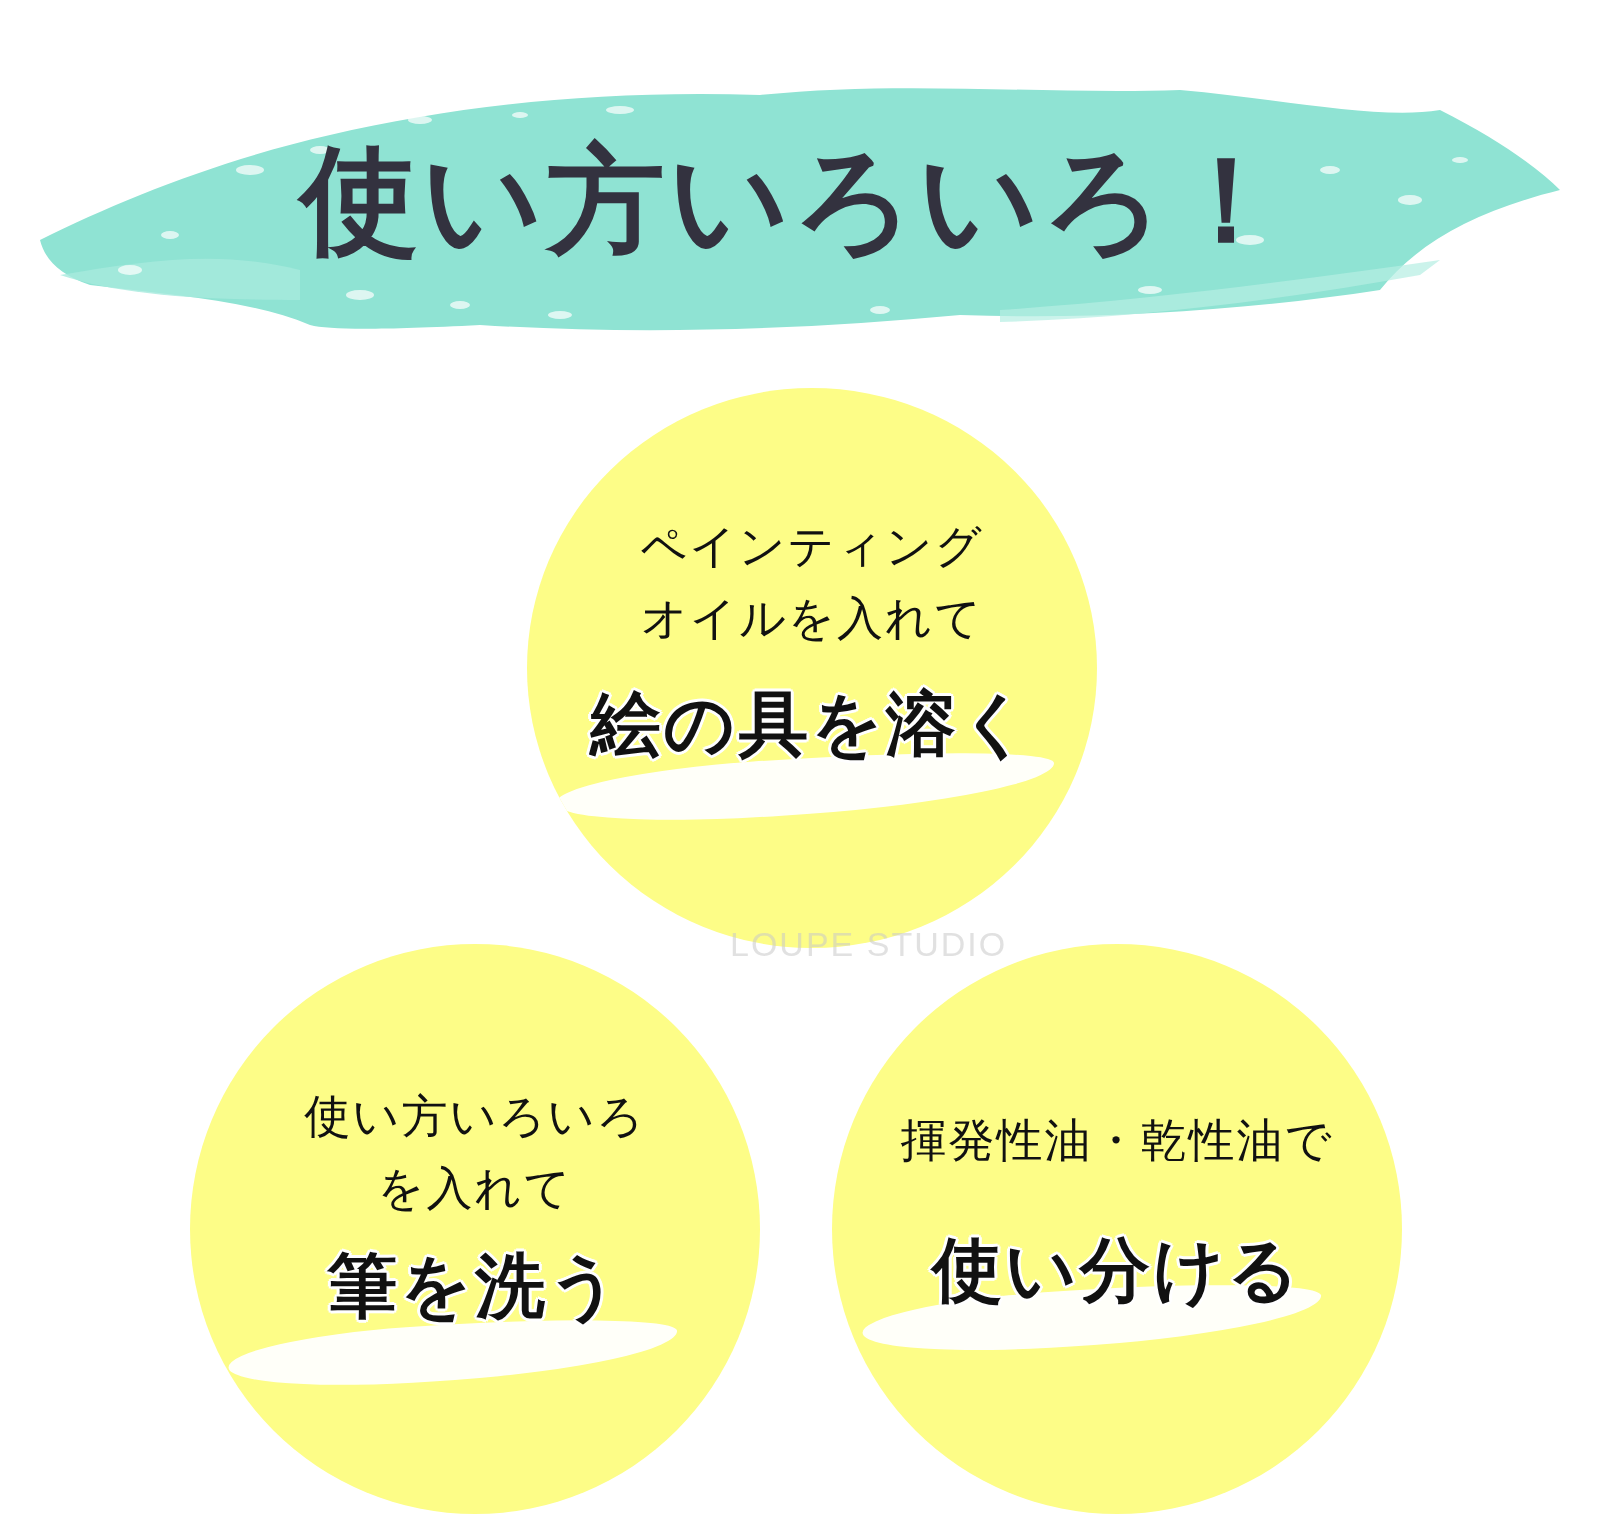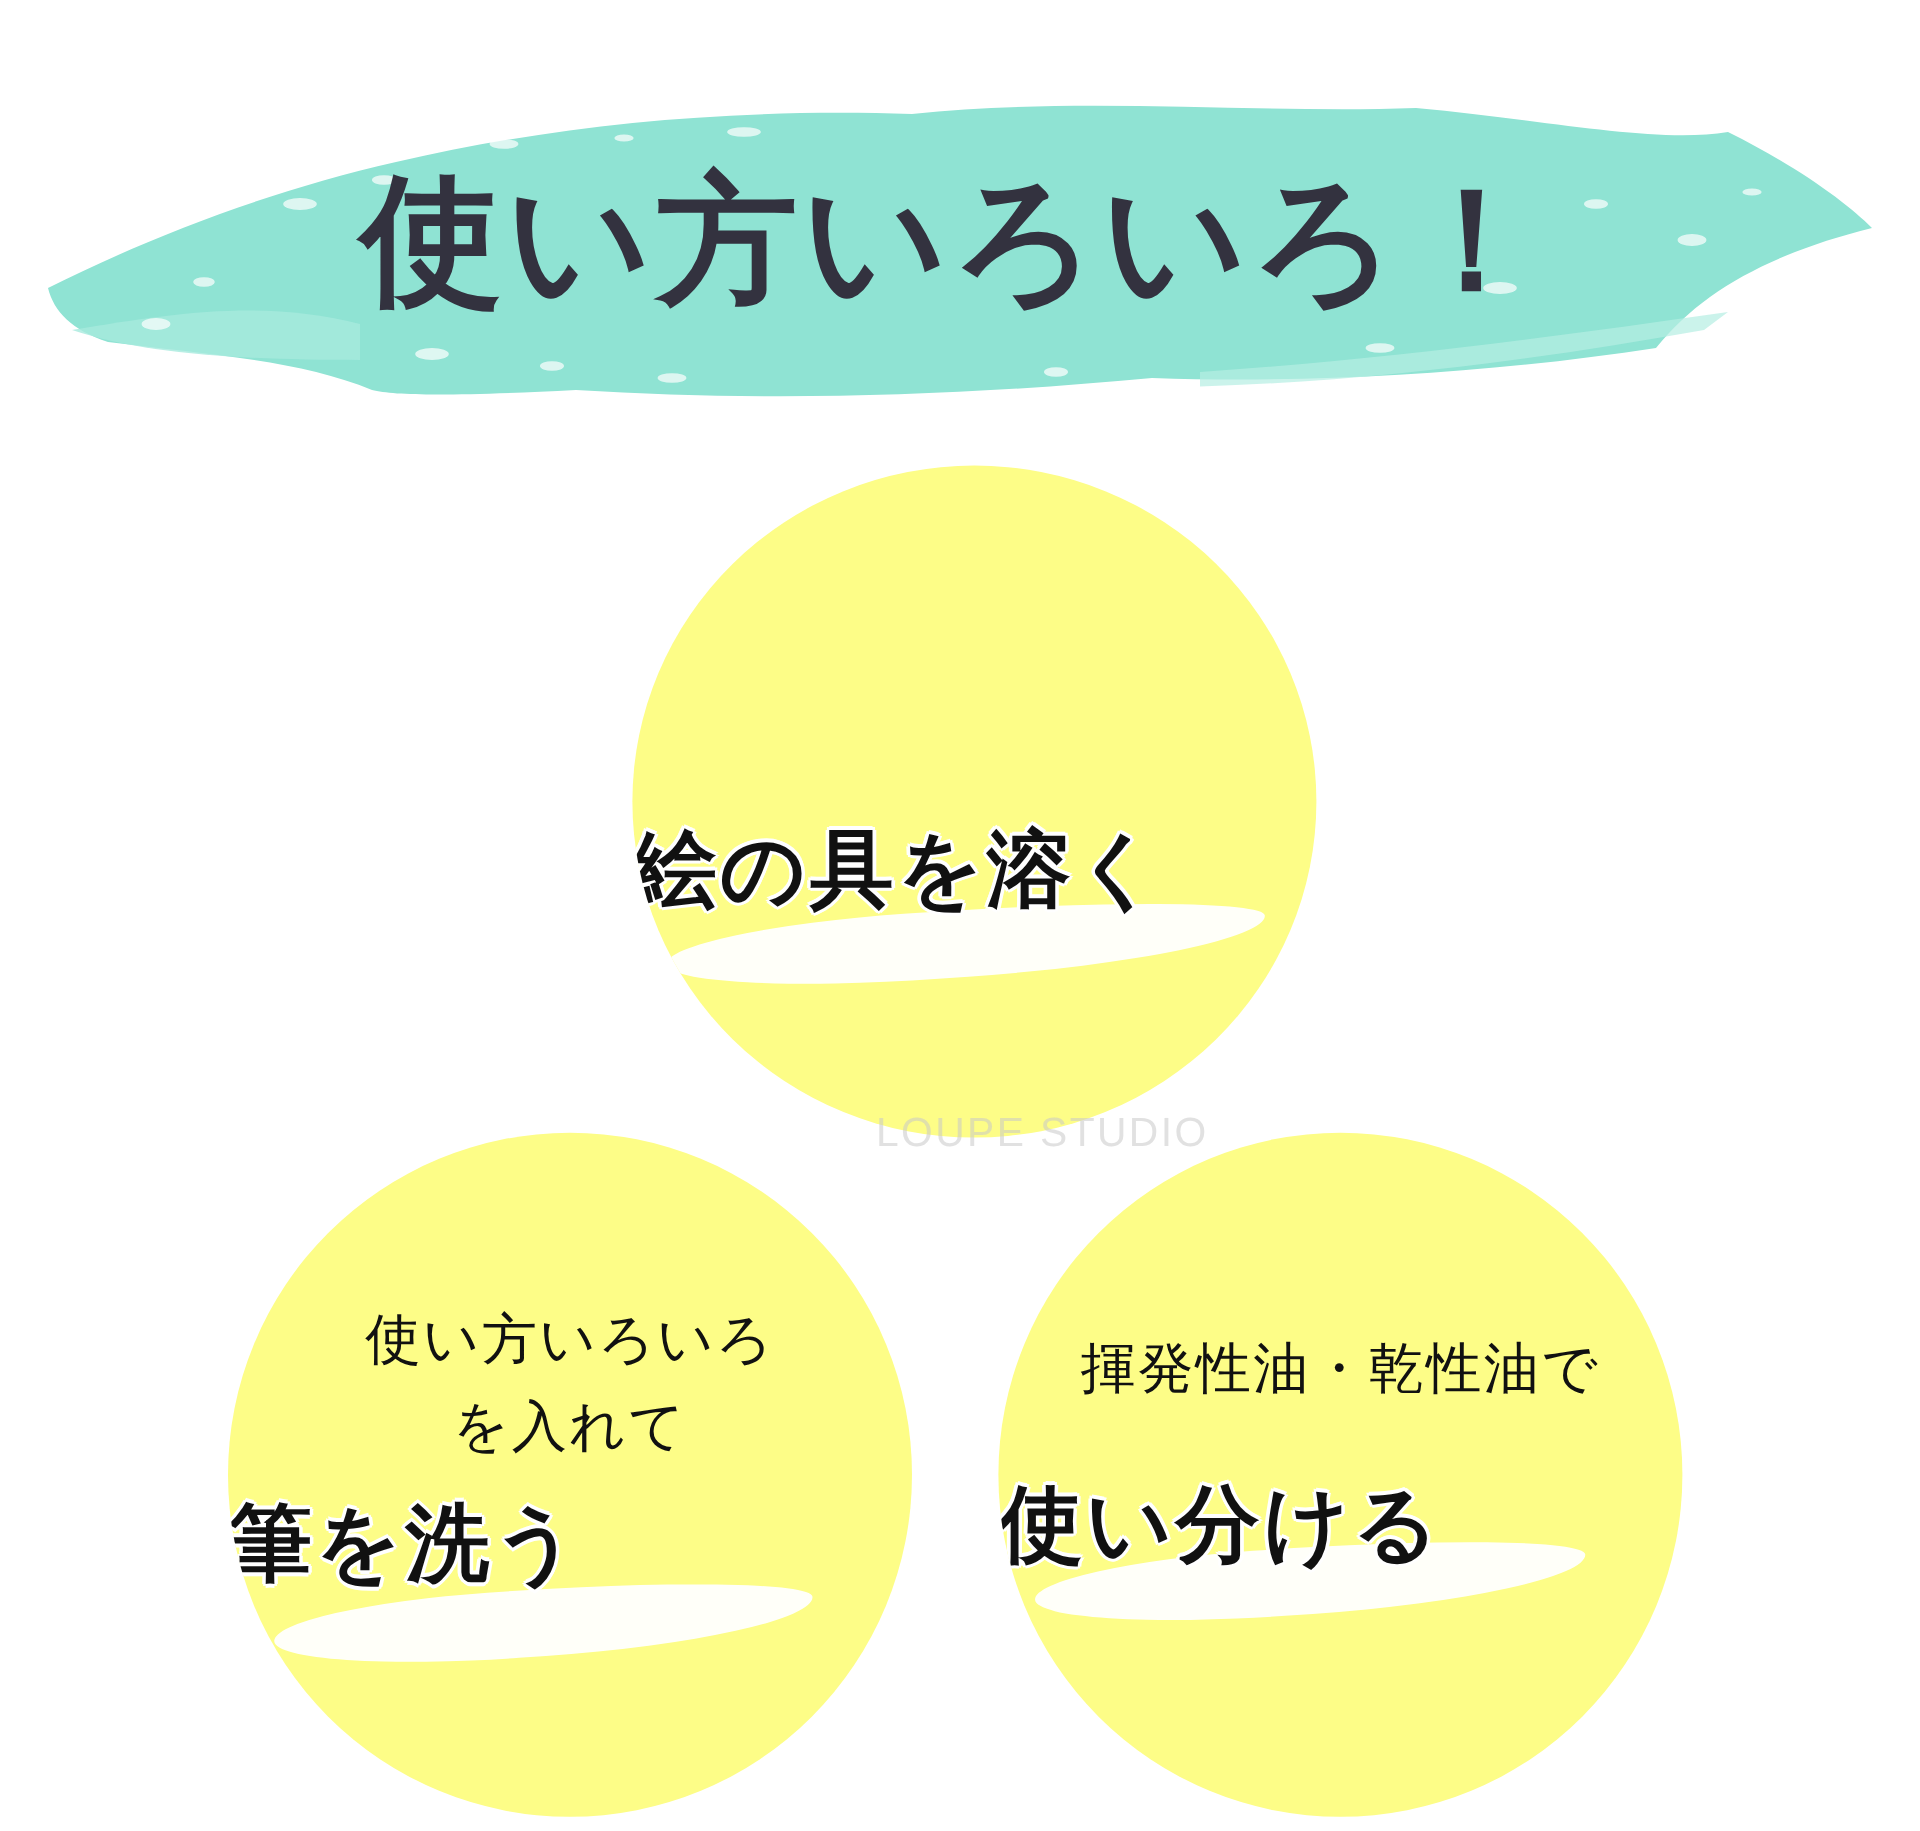--- a/index.html
+++ b/index.html
@@ -70,20 +70,21 @@
       text-align: center;
       font-size: 46px;
       line-height: 72px;
       color: #111111;
       letter-spacing: 2px;
     }
     .maintext {
       position: absolute;
       left: 0;
       width: 100%;
+      text-align: center;
       font-size: 70px;
       font-weight: bold;
       color: #111111;
       letter-spacing: 3px;
       text-shadow:
         3px 0 0 #fff, -3px 0 0 #fff, 0 3px 0 #fff, 0 -3px 0 #fff,
         2px 2px 0 #fff, -2px -2px 0 #fff, 2px -2px 0 #fff, -2px 2px 0 #fff;
     }
     .circle-top .subtext { top: 122px; }
     .circle-top .maintext { top: 290px; }
@@ -128,20 +129,24 @@
       <ellipse cx="1460" cy="100" rx="8" ry="3"></ellipse>
       <ellipse cx="1150" cy="230" rx="12" ry="4"></ellipse>
       <ellipse cx="880" cy="250" rx="10" ry="4"></ellipse>
     </g>
   </svg>
   <div class="banner-title">使い方いろいろ！</div>
 </div>
 
 <div class="circle circle-top">
   <div class="brush"></div>
+  <div class="subtext">
+    <div>ペインティング</div>
+    <div>オイルを入れて</div>
+  </div>
   <div class="maintext">絵の具を溶く</div>
 </div>
 
 <div class="watermark">LOUPE STUDIO</div>
 
 <div class="circle circle-left">
   <div class="brush"></div>
   <div class="subtext">
     <div>使い方いろいろ</div>
     <div>を入れて</div>

